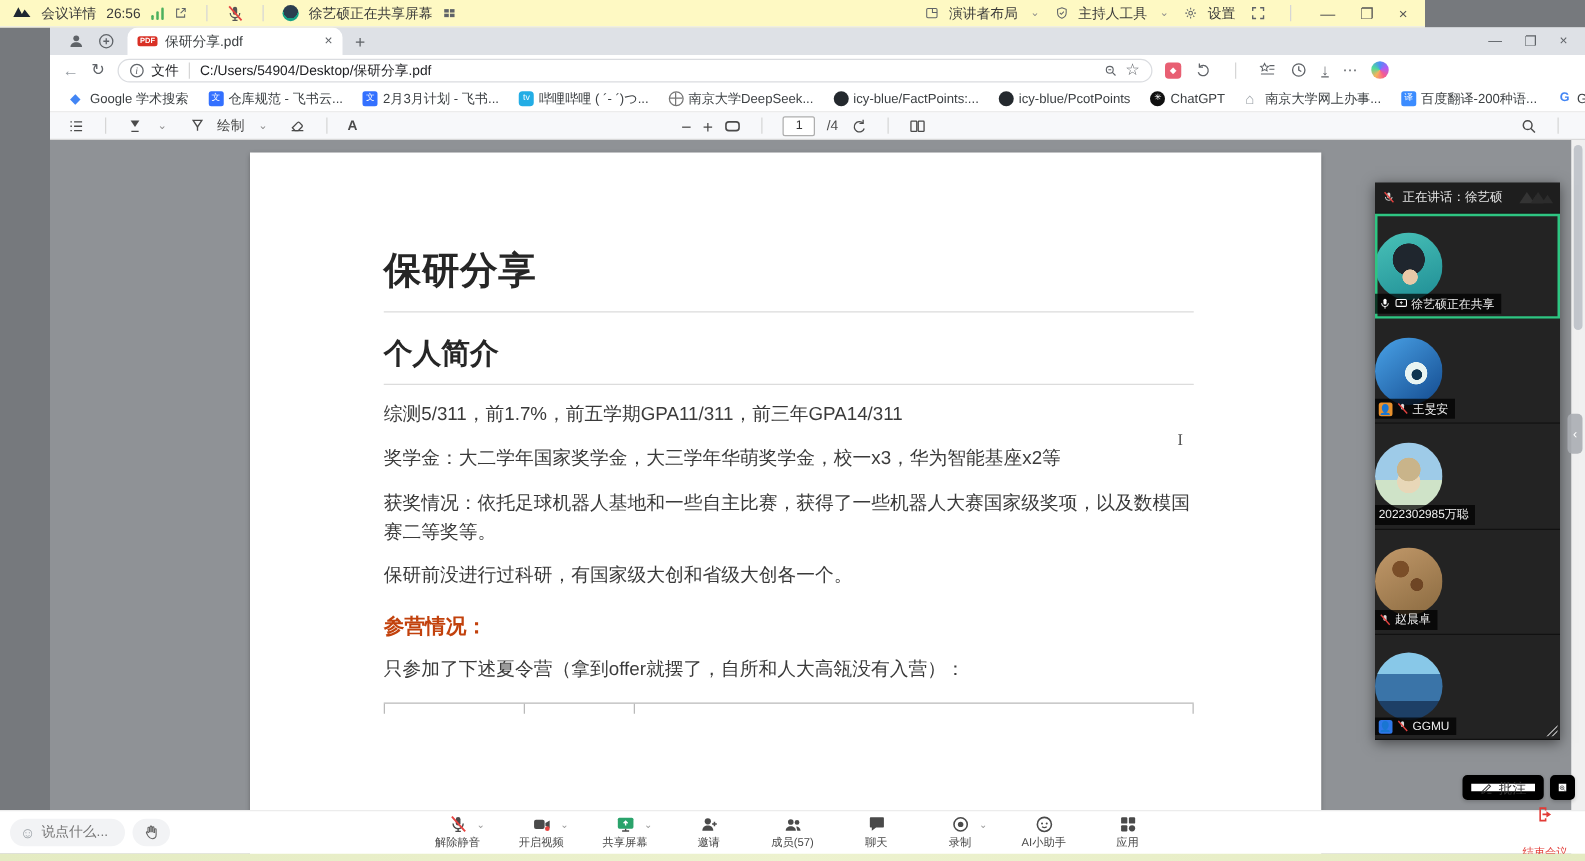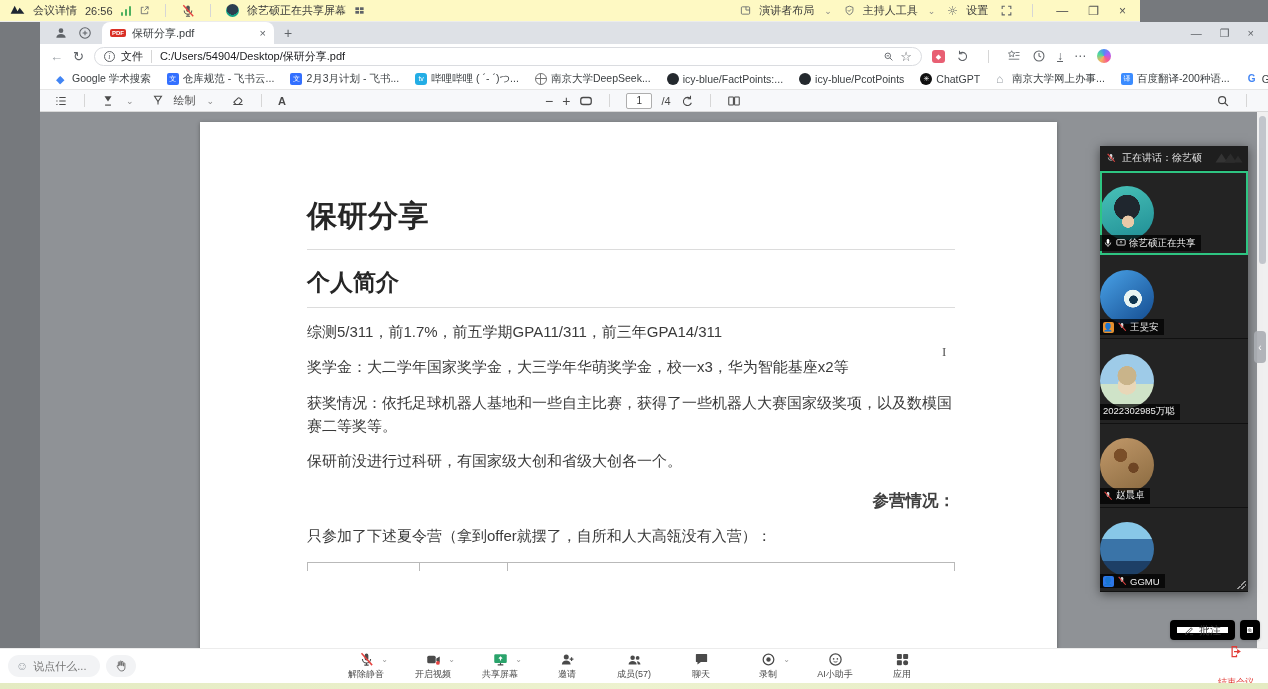--- a/index.html
+++ b/index.html
@@ -56,21 +56,21 @@
   .pdfbar .grp { display:flex; align-items:center; gap:9px; }
   .pdf-center { position:absolute; left:505px; display:flex; align-items:center; gap:9px; }
   .pgbox { width:26px; height:16px; border:1px solid #aeaeae; border-radius:2px; text-align:center; font-size:10px; color:#333; background:#fff; }
   .pdf-right { margin-left:auto; display:flex; align-items:center; gap:9px; }
 
   
   .pdfarea { position:absolute; left:0; right:0; top:90px; bottom:0; background:#8f9296; overflow:hidden; }
   .page { position:absolute; left:160px; top:10px; width:857px; bottom:-10px; background:#fff; box-shadow:0 1px 4px rgba(0,0,0,.35); padding:74px 102px 0 107px; overflow:hidden; }
   .page h1 { font-size:30px; color:#262626; letter-spacing:.5px; padding-bottom:12px; border-bottom:1px solid #dcdcdc; }
   .page h2 { font-size:23px; color:#262626; margin-top:17px; padding-bottom:9px; border-bottom:1px solid #dcdcdc; }
-  .page h3 { font-size:16.5px; color:#404040; margin-top:18px;text-align:right; }
+  .page h3 { font-size:16.5px; color:#c2410c; margin-top:18px; }
   .page p { font-size:15px; line-height:1.55; color:#3a3a3a; margin-top:12px; }
   .tbl { margin-top:14px; height:8px; border-top:1px solid #b9b9b9; position:relative; }
   .tbl i { position:absolute; top:0; width:1px; height:8px; background:#b9b9b9; display:block; }
   .scrollbar { position:absolute; right:0; top:0; bottom:0; width:11px; background:#f0f0f0; }
   .scrollbar .thumb { position:absolute; top:4px; left:2px; width:7px; height:148px; background:#c2c6cc; border-radius:4px; }
   .ibeam { position:absolute; left:742px; top:222px; color:#555; font-size:13px; font-family:"Liberation Serif",serif; }
 
   
   .panel { position:absolute; left:1100px; top:100px; width:148px; height:446px; background:#1e1e1e; z-index:10; display:flex; flex-direction:column; box-shadow:0 2px 10px rgba(0,0,0,.5);margin-top:46px; }
   .panel-head { height:25px; display:flex; align-items:center; gap:6px; padding:0 6px; color:#e3e3e3; font-size:10px; position:relative; border-bottom:1px solid #161616; }

